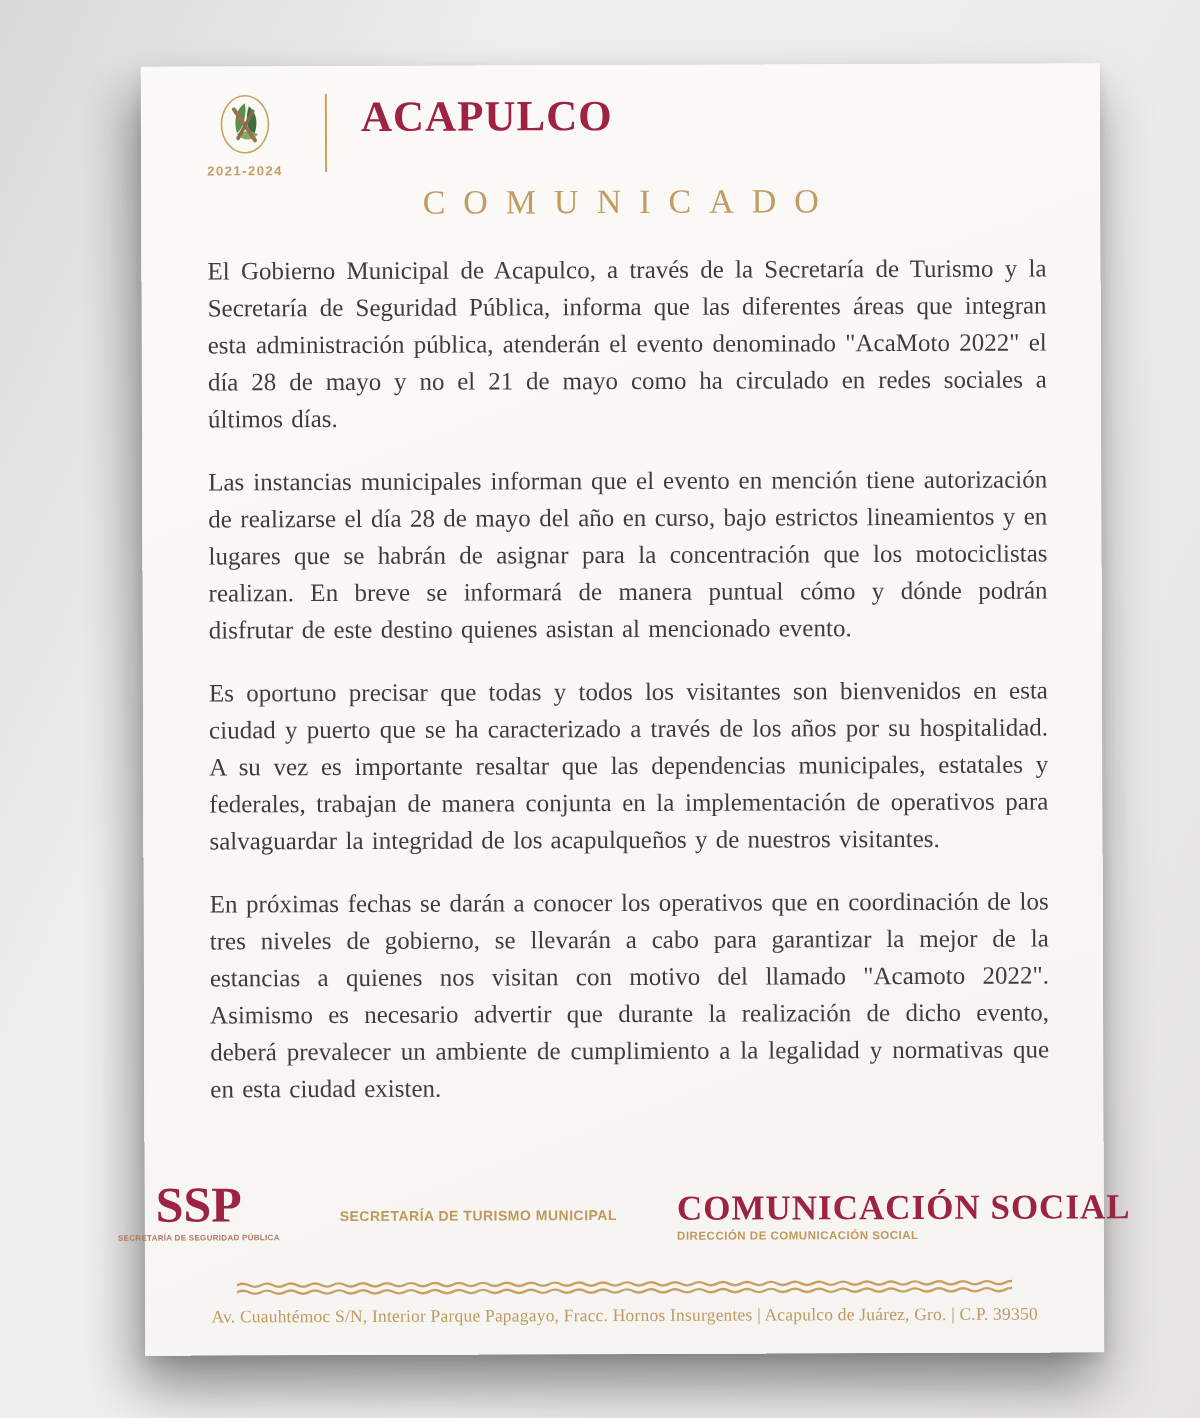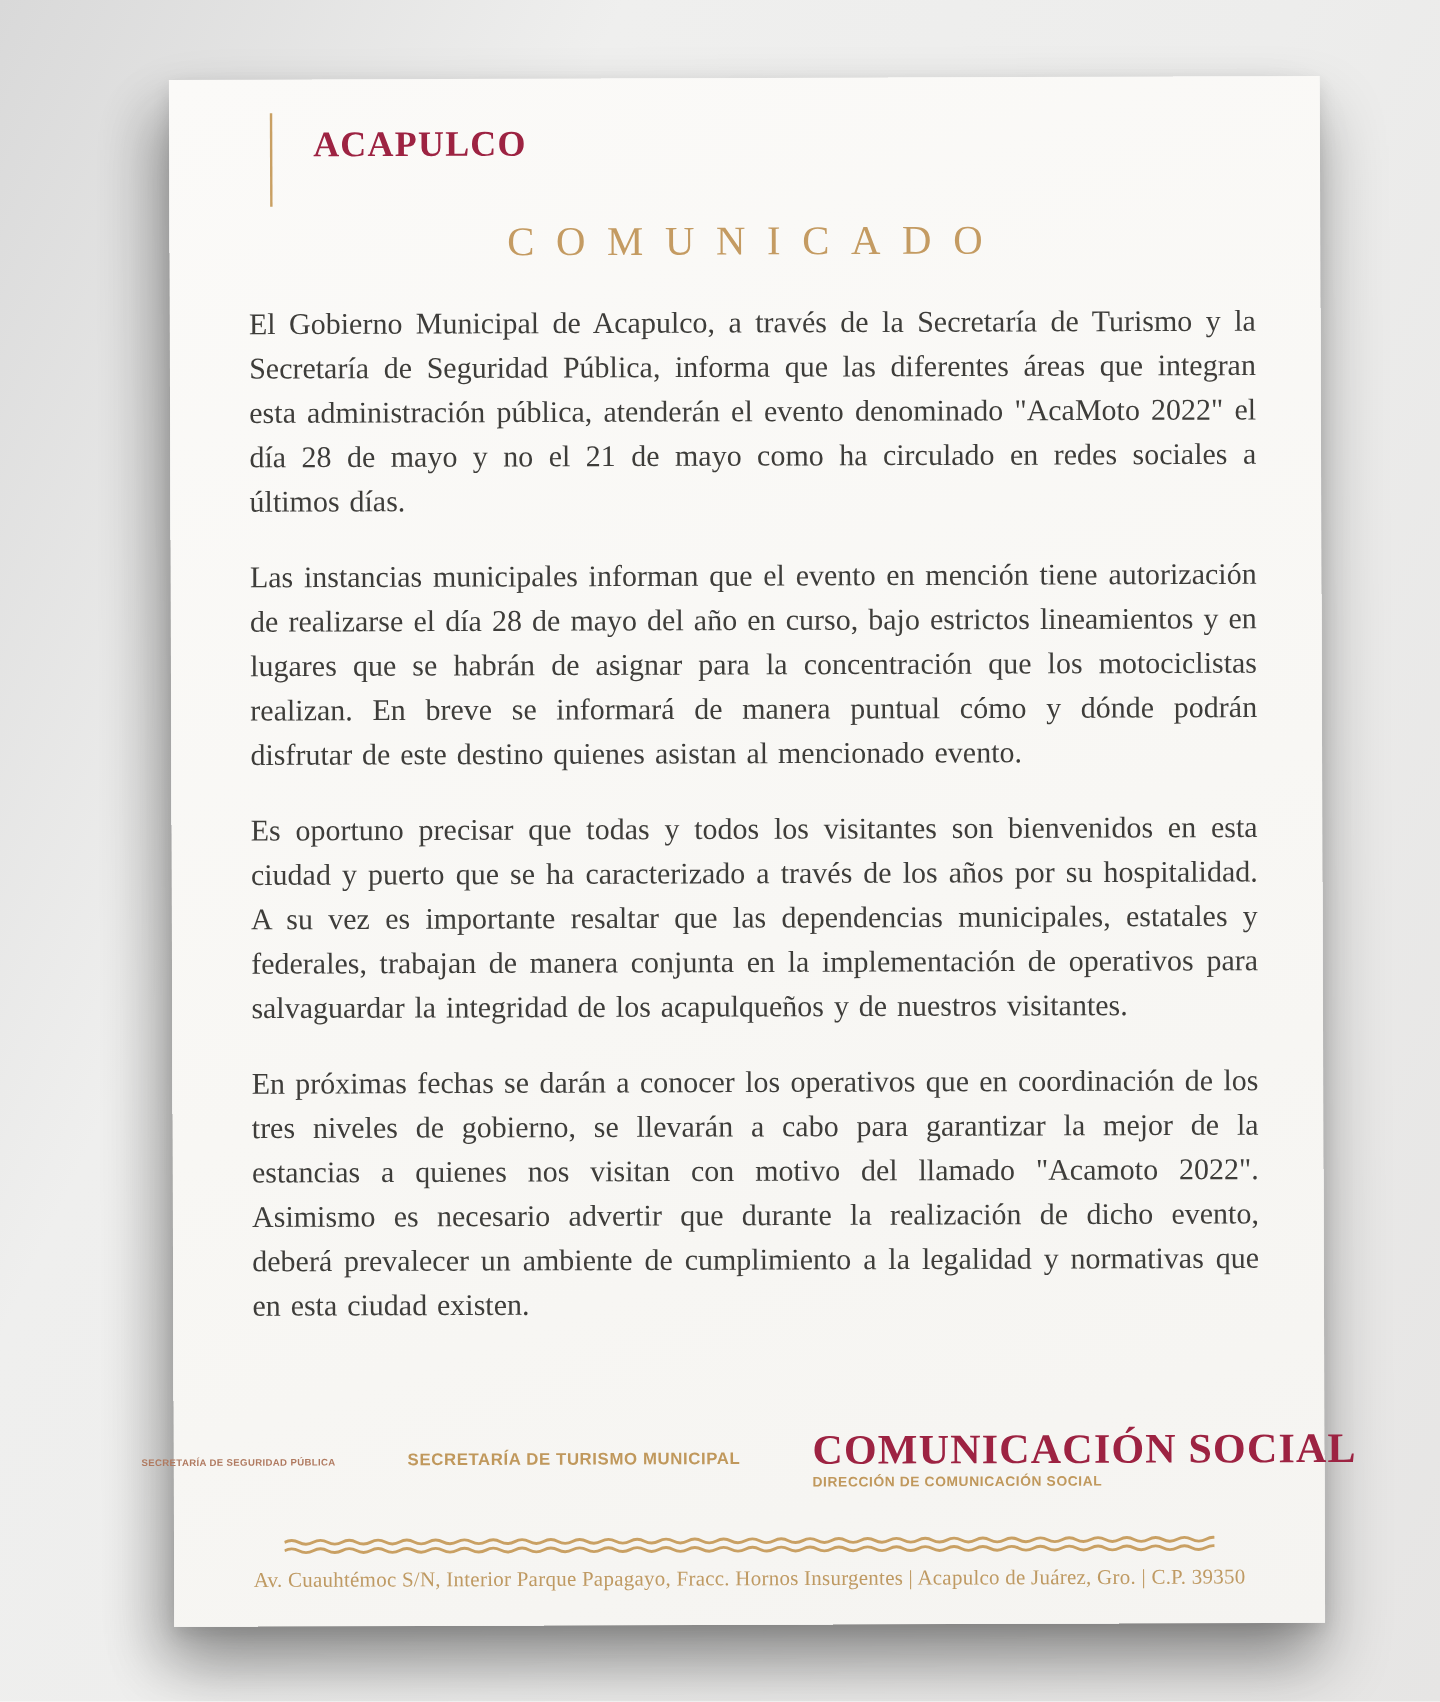--- a/index.html
+++ b/index.html
@@ -21,22 +21,22 @@
   
   .masthead{position:absolute;top:26px;left:54px;display:flex;align-items:flex-start;}
   .emblem-block{width:100px;text-align:center;}
   .emblem-block svg{display:block;margin:2px auto 0;}
   .years{
     font-family:"Liberation Sans", sans-serif;
     font-size:13px;font-weight:bold;letter-spacing:1.5px;color:#c59c63;margin-top:5px;
   }
   .divider{width:2px;height:78px;background:#c9a063;margin:2px 34px 0 30px;}
   .wordmark{
-    font-size:30px;font-weight:bold;color:#9d2342;letter-spacing:1px;
-    margin-top:12px;font-family:"Liberation Serif", serif;
+    font-size:43px;font-weight:bold;color:#9d2342;letter-spacing:1px;
+    font-family:"Liberation Serif", serif;
   }
   
   .title-comunicado{
     position:absolute;top:118px;left:0;width:100%;text-align:center;
     font-size:34px;color:#c49b62;letter-spacing:18px;text-indent:18px;font-weight:400;
   }
   
   .content{position:absolute;top:186px;left:66px;right:54px;bottom:185px;overflow:hidden;}
   .content p{
     margin:0 0 26px 0;
@@ -68,35 +68,49 @@
     color:#bf9a63;font-size:17.5px;letter-spacing:.2px;
   }
 </style>
 </head>
 <body>
 
 <div class="stage">
   <div class="sheet">
 
     <div class="masthead">
+      <div class="emblem-block">
+        <span>
+          <svg width="54" height="64" viewBox="0 0 54 64" aria-hidden="true">
+            <ellipse cx="27" cy="30" rx="23.5" ry="28.5" fill="#fbf9f3" stroke="#c9a063" stroke-width="1.6"></ellipse>
+            <path d="M27 9 C 19 14, 15 25, 19 39 C 25 34, 29 22, 27 9" fill="#5d8f4a"></path>
+            <path d="M31 12 C 39 19, 41 30, 35 43 C 29 36, 27 23, 31 12" fill="#3f6d3a"></path>
+            <path d="M19 40 C 25 47, 35 47, 40 40 C 33 36, 24 36, 19 40" fill="#7fae5d"></path>
+            <path d="M16 15 L 37 46" stroke="#9b7350" stroke-width="4" stroke-linecap="round" fill="none"></path>
+            <path d="M35 17 L 20 44" stroke="#8a6a4f" stroke-width="3.5" stroke-linecap="round" fill="none"></path>
+          </svg>
+        </span>
+        <div class="years">2021-2024</div>
+      </div>
       <div class="divider"></div>
       <div class="wordmark">ACAPULCO</div>
     </div>
 
     <div class="title-comunicado">COMUNICADO</div>
 
     <div class="content">
       <p>El Gobierno Municipal de Acapulco, a través de la Secretaría de Turismo y la Secretaría de Seguridad Pública, informa que las diferentes áreas que integran esta administración pública, atenderán el evento denominado "AcaMoto 2022" el día 28 de mayo y no el 21 de mayo como ha circulado en redes sociales a últimos días.</p>
       <p>Las instancias municipales informan que el evento en mención tiene autorización de realizarse el día 28 de mayo del año en curso, bajo estrictos lineamientos y en lugares que se habrán de asignar para la concentración que los motociclistas realizan. En breve se informará de manera puntual cómo y dónde podrán disfrutar de este destino quienes asistan al mencionado evento.</p>
       <p>Es oportuno precisar que todas y todos los visitantes son bienvenidos en esta ciudad y puerto que se ha caracterizado a través de los años por su hospitalidad. A su vez es importante resaltar que las dependencias municipales, estatales y federales, trabajan de manera conjunta en la implementación de operativos para salvaguardar la integridad de los acapulqueños y de nuestros visitantes.</p>
       <p>En próximas fechas se darán a conocer los operativos que en coordinación de los tres niveles de gobierno, se llevarán a cabo para garantizar la mejor de la estancias a quienes nos visitan con motivo del llamado "Acamoto 2022". Asimismo es necesario advertir que durante la realización de dicho evento, deberá prevalecer un ambiente de cumplimiento a la legalidad y normativas que en esta ciudad existen.</p>
     </div>
 
     <div class="logos-row">
       <div class="logo-block logo-ssp">
+        <div class="logo-name">SSP</div>
         <div class="logo-sub">SECRETARÍA DE SEGURIDAD PÚBLICA</div>
       </div>
       <div class="logo-block logo-turismo">
         <div class="logo-sub">SECRETARÍA DE TURISMO MUNICIPAL</div>
       </div>
       <div class="logo-block logo-cs">
         <div class="logo-name">COMUNICACIÓN SOCIAL</div>
         <div class="logo-sub">DIRECCIÓN DE COMUNICACIÓN SOCIAL</div>
       </div>
     </div>

